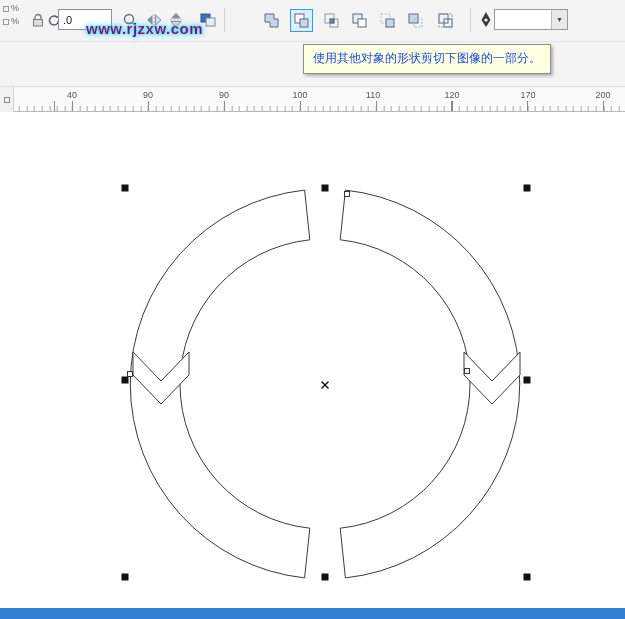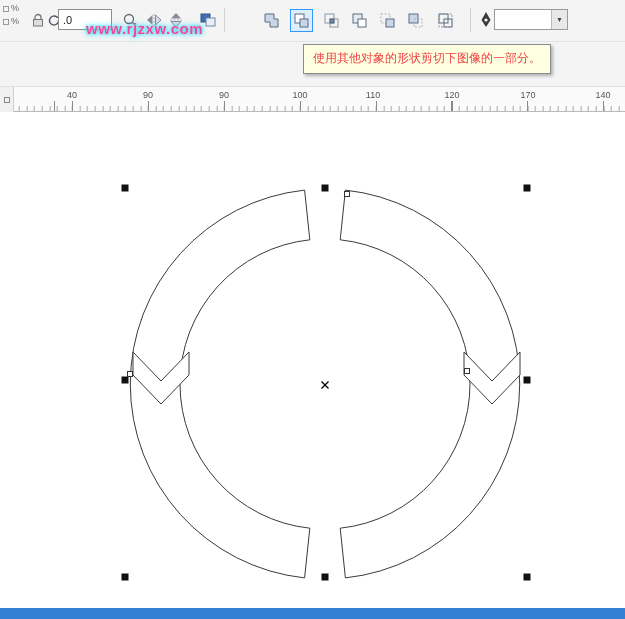--- a/index.html
+++ b/index.html
@@ -35,33 +35,33 @@
 
   .disabled-btn { position:absolute; left:258px; top:48px; width:26px; height:26px; background:#ededed; border:1px solid #d8d8d8; border-radius:3px; display:flex; align-items:center; justify-content:center; }
 
   .text-glyph { font-size:16px; color:#1a1a1a; font-weight:bold; position:relative; line-height:16px; }
   .text-glyph .mark { position:absolute; left:-3px; bottom:-2px; width:7px; height:3px; background:#d23c1e; }
 
   
   .watermark {
     position:absolute; left:86px; top:20px; z-index:30;
     font-size:15px; font-weight:bold; letter-spacing:0.5px;
-    color:#ec4899;
+    color:#701a75;
     text-shadow:0 0 1px #ffffff, 0 0 3px #00d9ff, 0 0 6px #00d9ff;
   }
 
   
   .tooltip {
     position:absolute; left:303px; top:44px; z-index:40;
     background:#ffffe1; border:1px solid #8c8c8c;
     box-shadow:2px 2px 3px rgba(0,0,0,.28);
     padding:5px 9px 6px 9px; white-space:nowrap;
   }
   .tooltip .tt-title { font-size:12px; font-weight:bold; color:#000; margin-bottom:3px; }
-  .tooltip .tt-body  { font-size:12px; color:#ef4444; }
+  .tooltip .tt-body  { font-size:12px; color:#1d4ed8; }
 
   
   .ruler { position:absolute; top:86px; left:0; right:0; height:26px; background:#fafafa; border-bottom:1px solid #b8b8b8; border-top:1px solid #e0e0e0; }
   .ruler .minor { position:absolute; left:0; right:0; bottom:0; height:5px;
     background:repeating-linear-gradient(to right, #a8a8a8 0 1px, transparent 1px 7.59px);
     background-position:3.7px 0; }
   .ruler .major { position:absolute; left:0; right:0; bottom:0; height:10px;
     background:repeating-linear-gradient(to right, #8a8a8a 0 1px, transparent 1px 75.9px);
     background-position:72px 0; }
   .tick-label { position:absolute; top:3px; transform:translateX(-50%); font-size:9px; color:#555; }
@@ -275,21 +275,21 @@
 <div class="ruler">
   <div class="minor"></div>
   <div class="major"></div>
   <span class="tick-label" style="left:72px;">40</span>
   <span class="tick-label" style="left:148px;">90</span>
   <span class="tick-label" style="left:224px;">90</span>
   <span class="tick-label" style="left:300px;">100</span>
   <span class="tick-label" style="left:373px;">110</span>
   <span class="tick-label" style="left:452px;">120</span>
   <span class="tick-label" style="left:528px;">170</span>
-  <span class="tick-label" style="left:603px;">140</span>
+  <span class="tick-label" style="left:603px;">200</span>
   <div class="ruler-corner">
       <i></i>
     </div>
 </div>
 
 <div class="canvas">
   <svg width="625" height="496" viewBox="0 112 625 496">
 
     <path d="M 304.6 190.1 A 195 195 0 0 0 304.6 577.9 L 309.8 528.2 A 145 145 0 0 1 309.8 239.8 Z" fill="#ffffff" stroke="#3a3a3a" stroke-width="1"></path>
 

